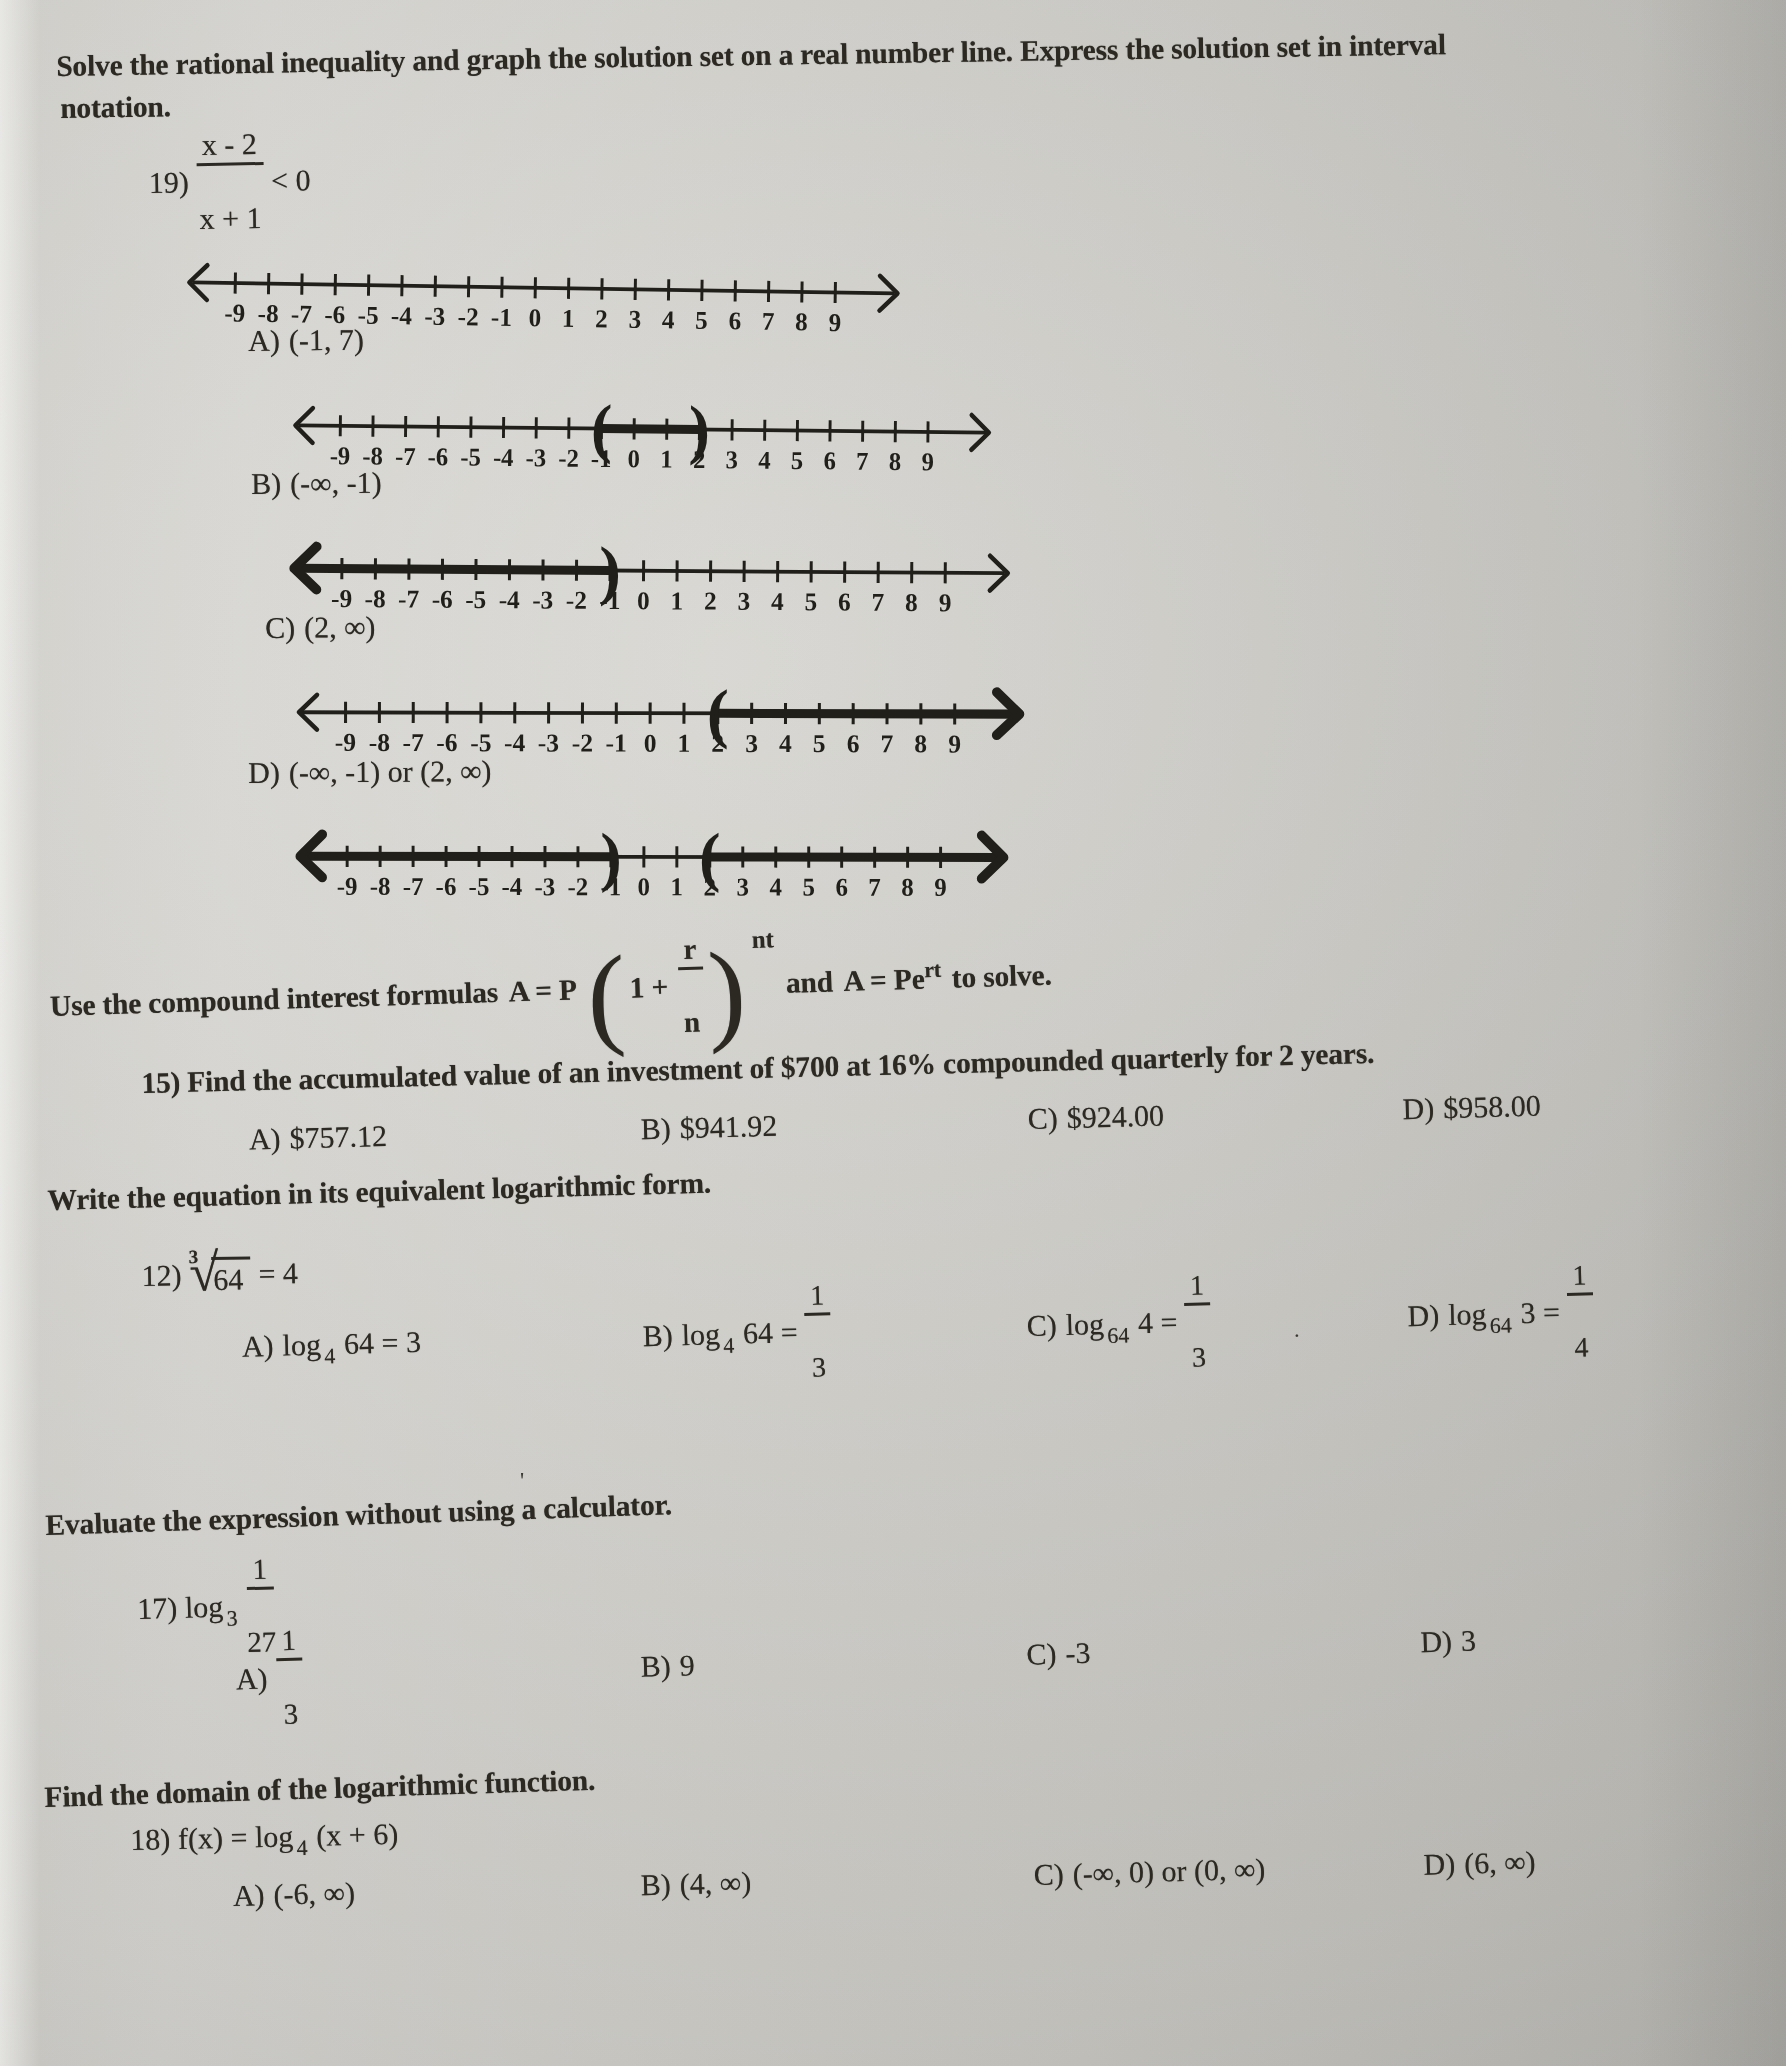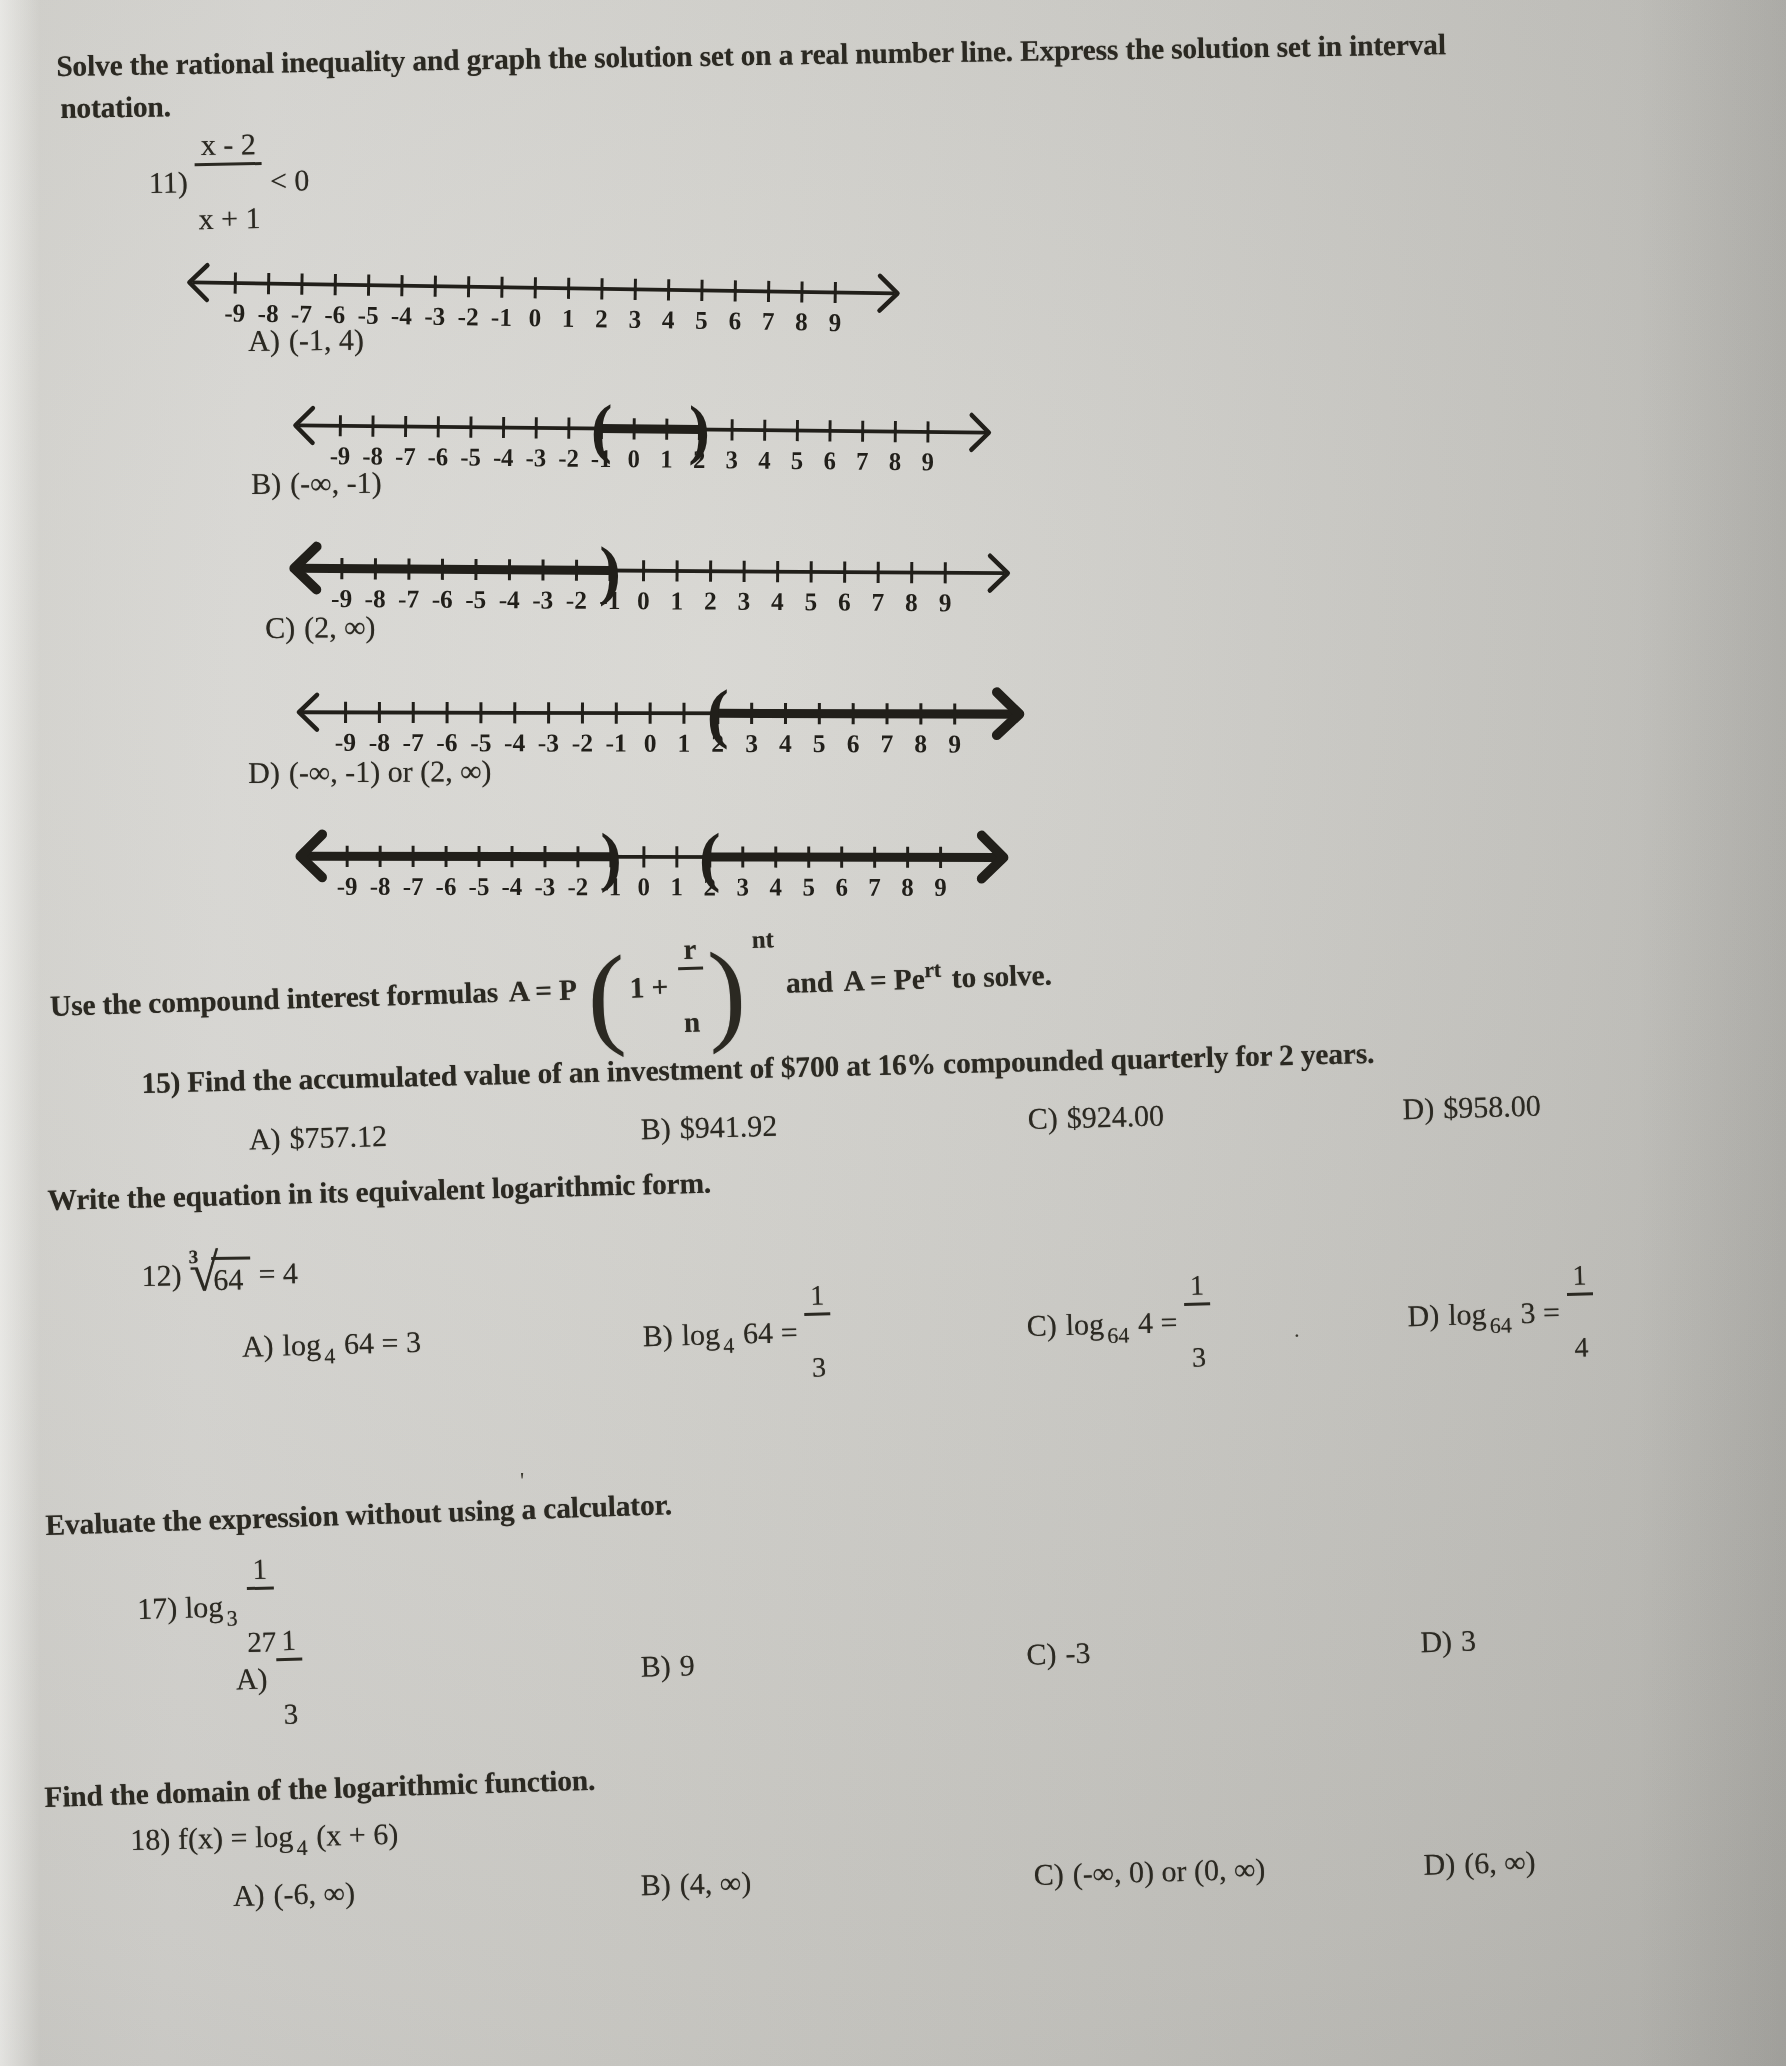--- a/index.html
+++ b/index.html
@@ -49,21 +49,21 @@
 </style>
 </head>
 <body>
 
 <div class="page">
 
   <div class="abs instr nowrap" style="left:56px;top:50px;transform:rotate(-0.9deg);transform-origin:left top;">Solve the rational inequality and graph the solution set on a real number line. Express the solution set in interval</div>
   <div class="abs instr" style="left:60px;top:92px;transform:rotate(-0.9deg);transform-origin:left top;">notation.</div>
 
   <div class="abs body-t" style="left:148px;top:130px;transform:rotate(-1deg);transform-origin:left top;display:inline-flex;align-items:center;">
-    <span>11)</span>
+    <span>19)</span>
     <span class="gap-s"></span>
     <span class="frac">
       <span class="n">x - 2</span>
       <span class="d">x + 1</span>
     </span>
     <span class="gap-s"></span>
     <span>&lt; 0</span>
   </div>
 
   <div class="numline" style="left:181px;top:249px;width:726px;height:77px;transform:rotate(0.9deg);transform-origin:left top;">
@@ -106,21 +106,21 @@
         <line x1="839" y1="30" x2="839" y2="58" stroke="#211f1a" stroke-width="4"></line>
         <text x="839" y="95" text-anchor="middle" font-size="34" font-weight="700" fill="#211f1a" font-family="Liberation Serif, DejaVu Serif, serif">8</text>
         <line x1="884" y1="30" x2="884" y2="58" stroke="#211f1a" stroke-width="4"></line>
         <text x="884" y="95" text-anchor="middle" font-size="34" font-weight="700" fill="#211f1a" font-family="Liberation Serif, DejaVu Serif, serif">9</text>
         <path d="M36,21 L12,44 L36,67" stroke="#211f1a" stroke-width="6" fill="none" stroke-linecap="round" stroke-linejoin="round"></path>
         <path d="M944,21 L968,44 L944,67" stroke="#211f1a" stroke-width="6" fill="none" stroke-linecap="round" stroke-linejoin="round"></path>
       </svg>
     </div>
 
   <div class="abs opt" style="left:248px;top:324px;transform:rotate(-0.6deg);transform-origin:left top;">
-    <span class="lbl">A)</span><span>(-1, 4)</span>
+    <span class="lbl">A)</span><span>(-1, 7)</span>
   </div>
 
   <div class="numline" style="left:287px;top:392px;width:711px;height:77px;transform:rotate(0.6deg);transform-origin:left top;">
       <svg viewBox="0 0 980 102" preserveAspectRatio="none">
         <line x1="16" y1="44" x2="964" y2="44" stroke="#211f1a" stroke-width="5"></line>
         <line x1="74" y1="30" x2="74" y2="58" stroke="#211f1a" stroke-width="4"></line>
         <text x="74" y="95" text-anchor="middle" font-size="34" font-weight="700" fill="#211f1a" font-family="Liberation Serif, DejaVu Serif, serif">-9</text>
         <line x1="119" y1="30" x2="119" y2="58" stroke="#211f1a" stroke-width="4"></line>
         <text x="119" y="95" text-anchor="middle" font-size="34" font-weight="700" fill="#211f1a" font-family="Liberation Serif, DejaVu Serif, serif">-8</text>
         <line x1="164" y1="30" x2="164" y2="58" stroke="#211f1a" stroke-width="4"></line>

